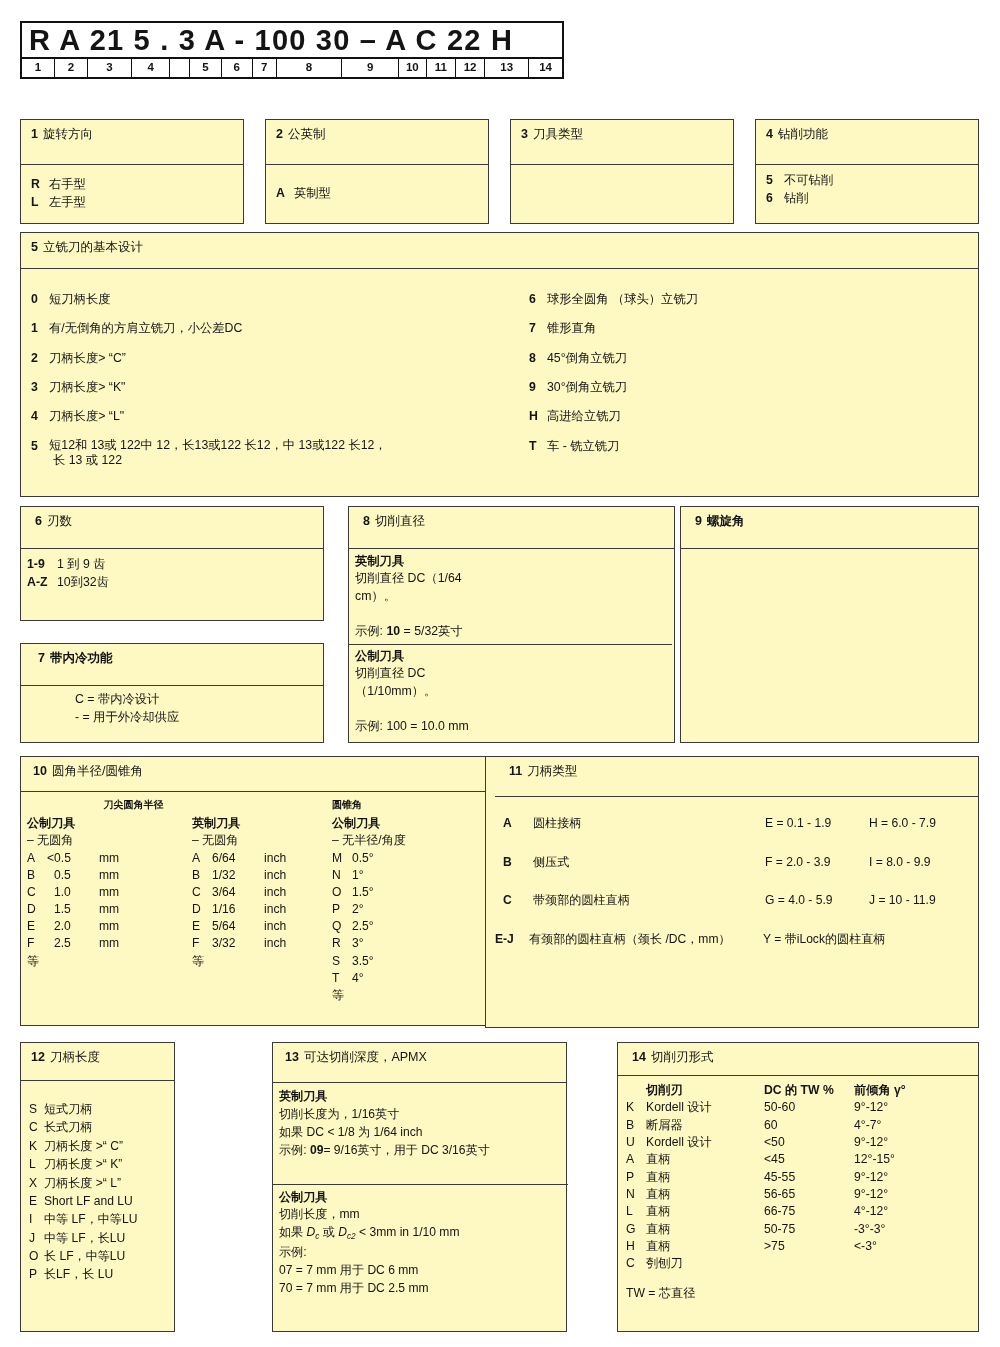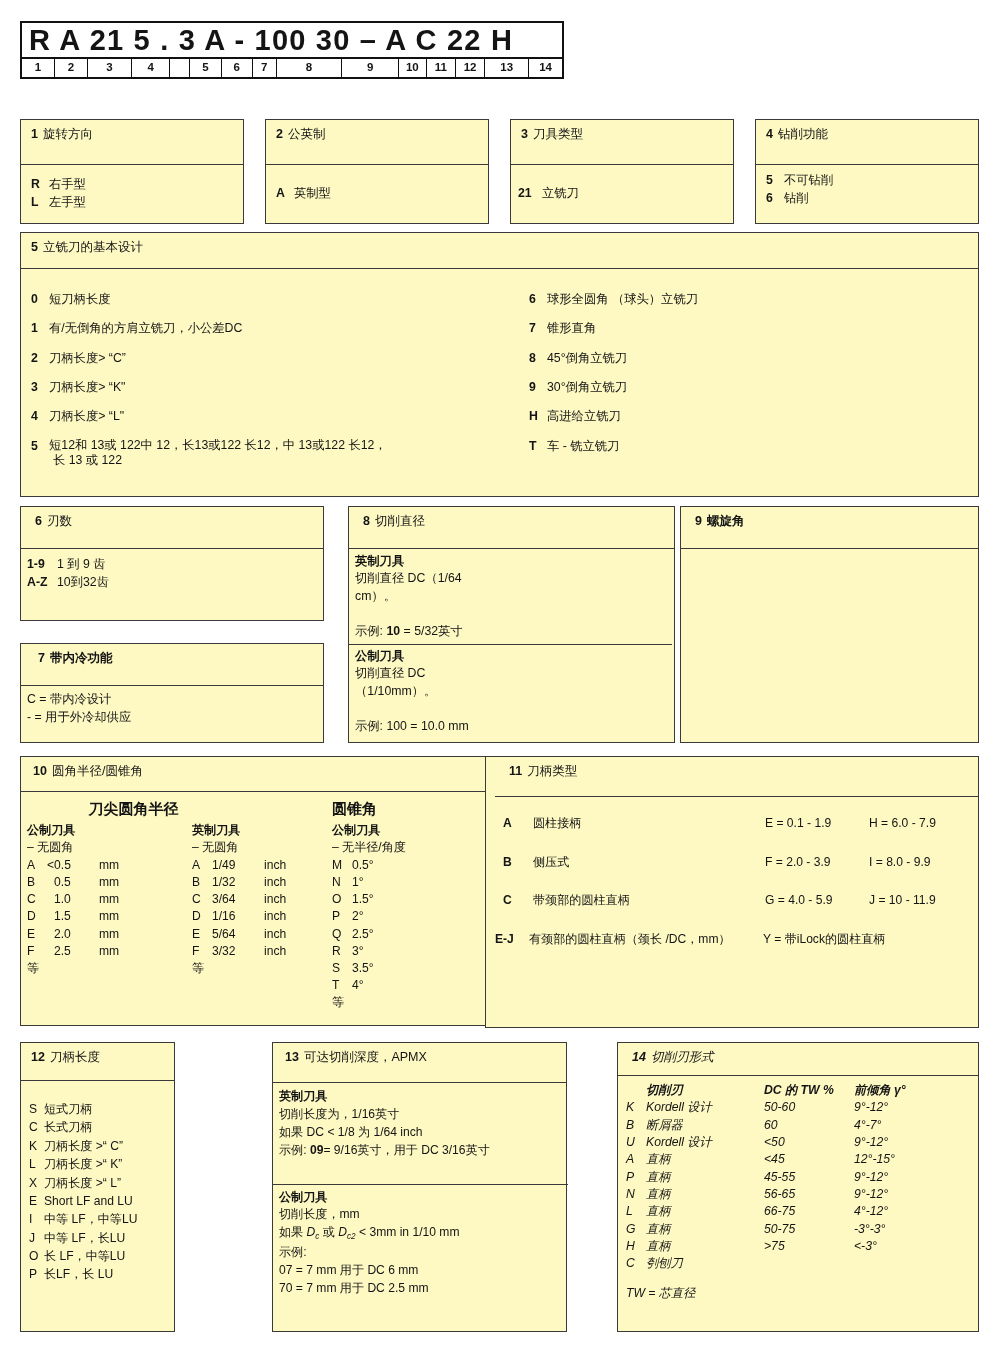--- a/index.html
+++ b/index.html
@@ -73,21 +73,21 @@
   .ent .k { flex: 0 0 auto; min-width: 16px; }
   .ent .v { flex: 1 1 auto; }
   .bold { font-weight: bold; }
 
   .sp-list > div { margin-bottom: 11.5px; }
   .sp-list > div:last-child { margin-bottom: 0; }
 
   .cols { display: flex; }
 
   
-  .s10title { font-weight: bold; font-size: 15px; margin-bottom: 2px; }
+  .s10title { font-weight: bold; font-size: 10px; margin-bottom: 2px; }
   .s10row { display: flex; white-space: nowrap; line-height: 1.42; }
   .s10row .a { width: 20px; }
   .s10row .b { width: 52px; }
   .s10row .c { }
 
   
   .s11row { display: flex; align-items: baseline; white-space: nowrap; }
   .s11left { width: 262px; display: flex; }
   .s11left .k { width: 30px; font-weight: bold; }
   .s11right { display: flex; }
@@ -158,26 +158,20 @@
         <span class="k bold" style="min-width:18px">A</span>
         <span class="v">英制型</span>
       </div>
     </div>
   </div>
 
   <div class="box" style="left:510px; top:119px; width:224px; height:105px;">
     <div class="box-head" style="height:45px;">
       <span class="num">3</span><span>刀具类型</span>
     </div>
-    <div class="box-body" style="padding-top:20px; padding-left:7px;">
-      <div class="ent">
-        <span class="k bold" style="min-width:24px">21</span>
-        <span class="v">立铣刀</span>
-      </div>
-    </div>
   </div>
 
   <div class="box" style="left:755px; top:119px; width:224px; height:105px;">
     <div class="box-head" style="height:45px;">
       <span class="num">4</span><span>钻削功能</span>
     </div>
     <div class="box-body" style="padding-top:7px;">
       <div class="ent">
         <span class="k bold" style="min-width:18px">5</span>
         <span class="v">不可钻削</span>
@@ -265,21 +259,21 @@
         <span class="k bold" style="min-width:30px">A-Z</span>
         <span class="v">10到32齿</span>
       </div>
     </div>
   </div>
 
   <div class="box" style="left:20px; top:643px; width:304px; height:100px;">
     <div class="box-head" style="height:42px; padding-left:17px; font-weight:bold;">
       <span class="num">7</span><span>带内冷功能</span>
     </div>
-    <div class="box-body" style="padding-top:4px; padding-left:6px; line-height:1.5;">
+    <div class="box-body" style="padding-top:4px; padding-left:6px; line-height:1.5;margin-left:48px;">
       <div class="nowrap">C = 带内冷设计</div>
       <div class="nowrap">-  = 用于外冷却供应</div>
     </div>
   </div>
 
   <div class="box" style="left:348px; top:506px; width:327px; height:237px;">
     <div class="box-head" style="height:42px; padding-left:14px;">
       <span class="num">8</span><span>切削直径</span>
     </div>
     <div class="box-body" style="padding:4px 8px 0 6px; line-height:1.42;">
@@ -351,21 +345,21 @@
             <span class="a">等</span>
           </div>
       </div>
 
       <div style="width:140px;">
         <div class="s10title" style="visibility:hidden">&nbsp;</div>
         <div class="bold nowrap">英制刀具</div>
         <div class="nowrap">– 无圆角</div>
         <div class="s10row">
             <span class="a">A</span>
-            <span class="b">1/49</span>
+            <span class="b">6/64</span>
             <span class="c">inch</span>
           </div>
         <div class="s10row">
             <span class="a">B</span>
             <span class="b">1/32</span>
             <span class="c">inch</span>
           </div>
         <div class="s10row">
             <span class="a">C</span>
             <span class="b">3/64</span>
@@ -547,21 +541,21 @@
       <div class="nowrap">切削长度，mm</div>
       <div class="nowrap">
         <span>如果 </span><span class="ital">D</span><sub class="ital">c</sub><span> 或 </span><span class="ital">D</span><sub class="ital">c2</sub><span> &lt; 3mm in 1/10 mm</span>
       </div>
       <div class="nowrap">示例:</div>
       <div class="nowrap">07 = 7 mm 用于 DC 6 mm</div>
       <div class="nowrap">70 = 7 mm 用于 DC 2.5 mm</div>
     </div>
   </div>
 
-  <div class="box" style="left:617px; top:1042px; width:362px; height:290px;font-style:italic;">
+  <div class="box" style="left:617px; top:1042px; width:362px; height:290px;">
     <div class="box-head" style="height:33px; padding-left:14px;">
       <span class="num">14</span><span>切削刃形式</span>
     </div>
     <div class="box-body t14" style="padding:6px 4px 0 8px;">
       <div class="r hdr">
         <span class="c0"></span>
         <span class="c1">切削刃</span>
         <span class="c2">DC 的 TW %</span>
         <span class="c3">前倾角 γ°</span>
       </div>

